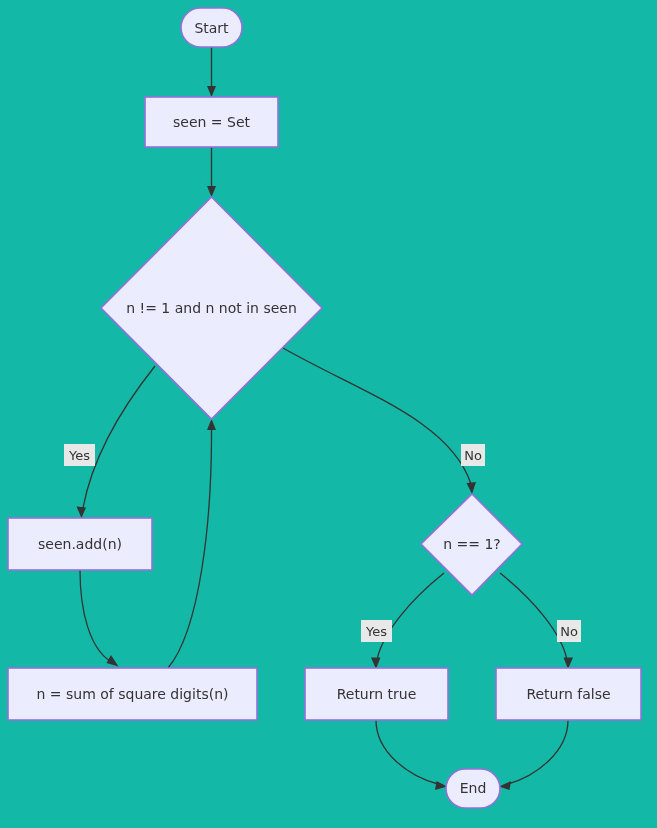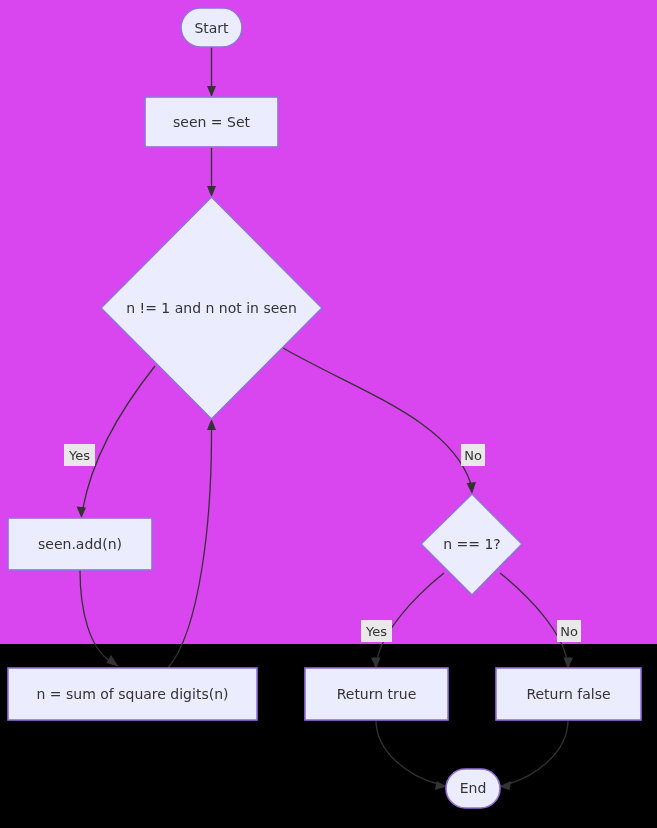--- a/index.html
+++ b/index.html
@@ -9,22 +9,22 @@
   }
   body {
     width: 657px;
     height: 828px;
     overflow: hidden;
     font-family: "DejaVu Sans", "Liberation Sans", sans-serif;
   }
   #flowchart-root {
     position: relative;
     width: 657px;
-    height: 644px;
-    background: #d946ef;
+    height: 828px;
+    background: #14b8a6;
   }
   svg.flow-svg {
     display: block;
     width: 657px;
     height: 828px;
   }
   .node-shape {
     fill: #ECECFF;
     stroke: #9370DB;
     stroke-width: 1.6;

